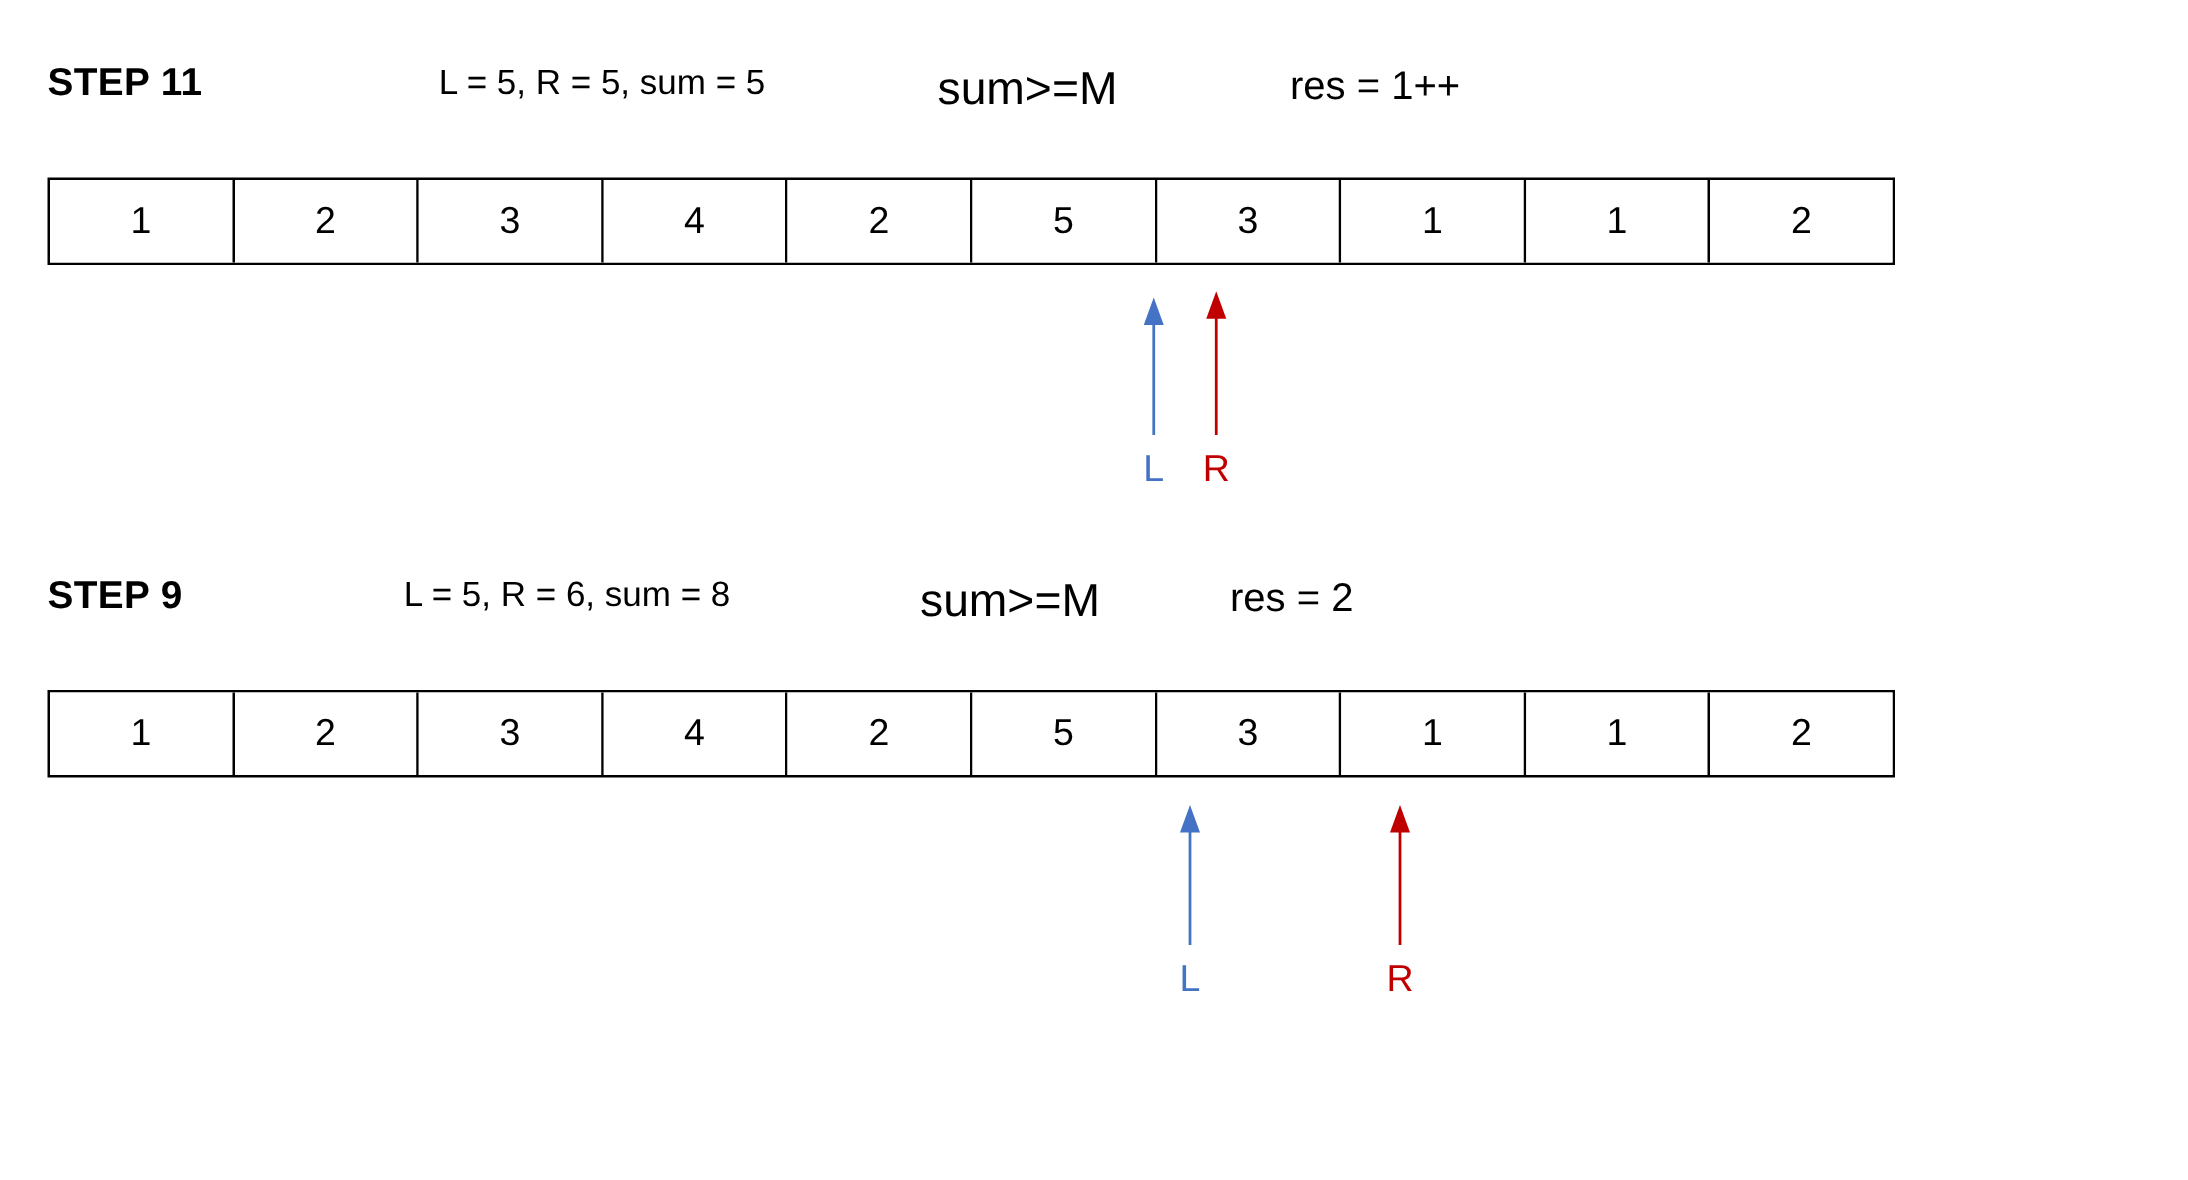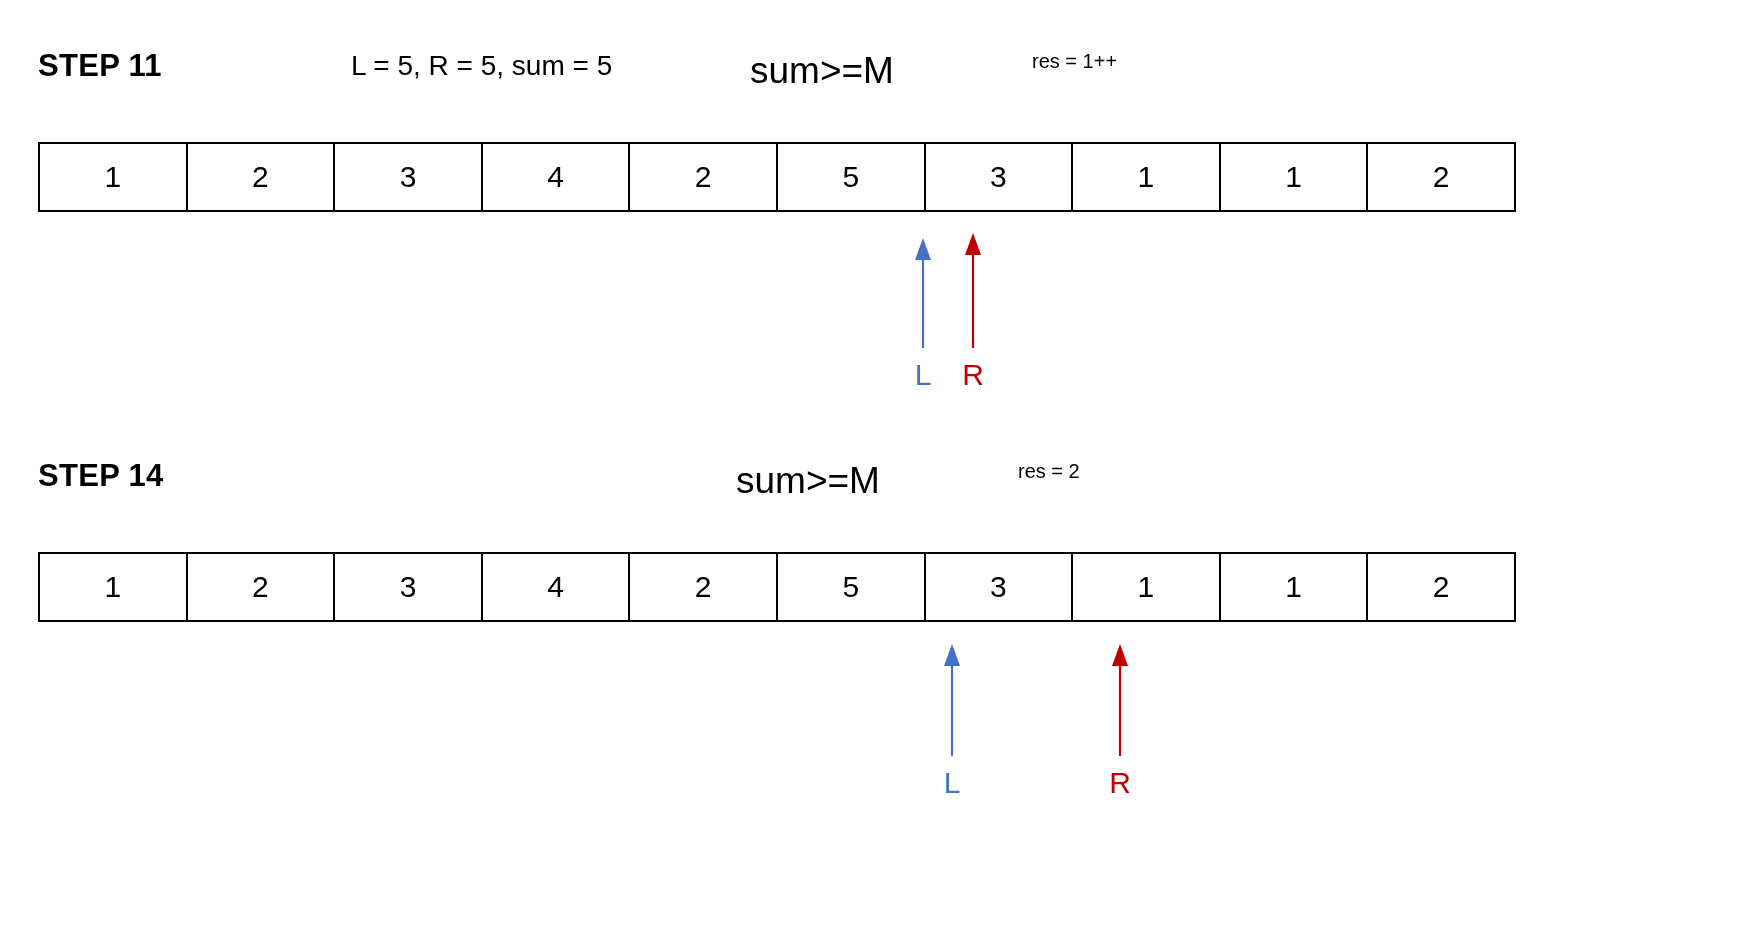--- a/index.html
+++ b/index.html
@@ -46,21 +46,21 @@
   .hdr-cond {
     position: absolute;
     top: 2px;
     font-size: 37px;
     font-weight: normal;
     white-space: nowrap;
   }
   .hdr-res {
     position: absolute;
     top: 2px;
-    font-size: 20px;
+    font-size: 32px;
     font-weight: normal;
     white-space: nowrap;
   }
 
   
   .array-table {
     position: absolute;
     left: 38px;
     width: 1478px;
     height: 70px;
@@ -148,23 +148,24 @@
       </svg>
     </span>
     <span class="pointer-label">R</span>
   </div>
 
 </div>
 
 <div class="step-block" style="top:458px;">
 
   <div class="header">
-    <div class="step-title">STEP 14</div>
+    <div class="step-title">STEP 9</div>
+    <div class="hdr-state" style="left:323px;">L = 5, R = 6, sum = 8</div>
     <div class="hdr-cond" style="left:736px;">sum&gt;=M</div>
-    <div class="hdr-res" style="left:1018px;">res = 2</div>
+    <div class="hdr-res" style="left:984px;">res = 2</div>
   </div>
 
   <div class="array-table" style="top:94px;">
     <div class="array-cell">1</div>
     <div class="array-cell">2</div>
     <div class="array-cell">3</div>
     <div class="array-cell">4</div>
     <div class="array-cell">2</div>
     <div class="array-cell">5</div>
     <div class="array-cell">3</div>

